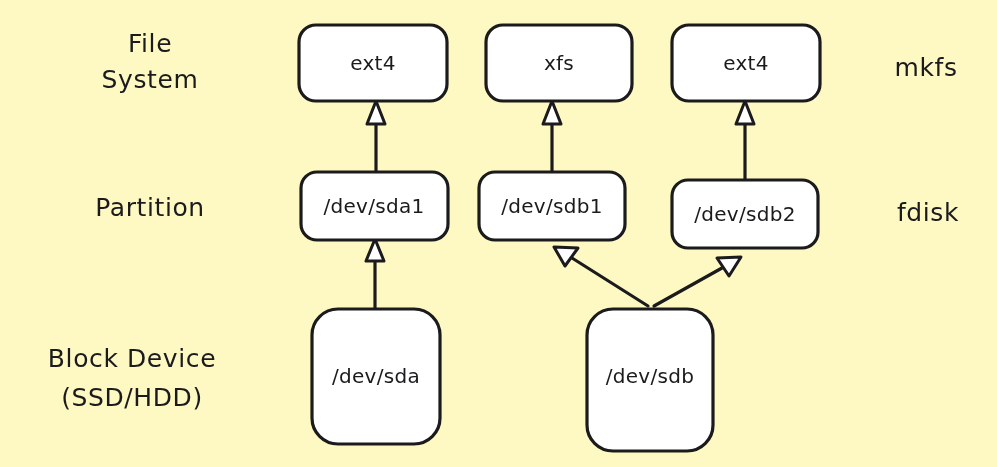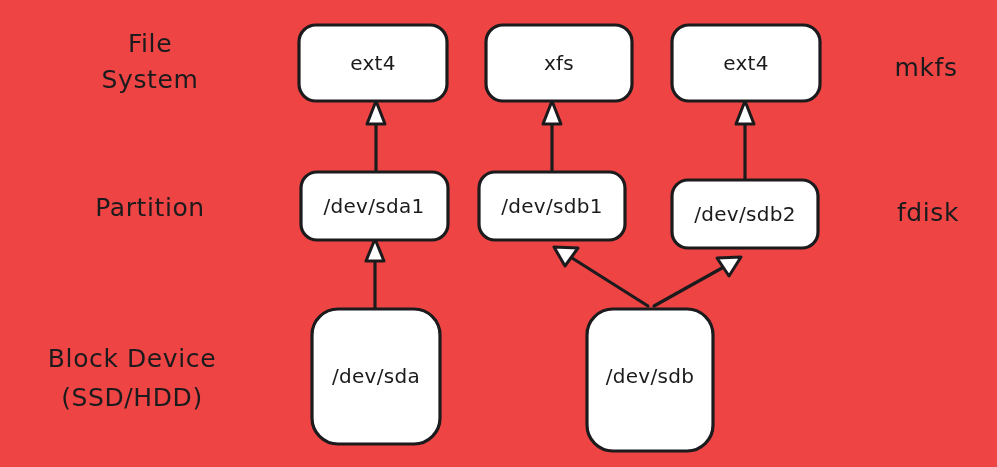--- a/index.html
+++ b/index.html
@@ -7,21 +7,21 @@
     padding: 0;
     background: #ffffff;
   }
   body {
     font-family: "DejaVu Sans", sans-serif;
   }
   #canvas {
     position: relative;
     width: 997px;
     height: 467px;
-    background: #ef4444;
+    background: #fef9c3;
     overflow: hidden;
   }
   #diagram-svg {
     position: absolute;
     left: 0;
     top: 0;
     width: 997px;
     height: 467px;
   }
   .row-label, .tool-label, .node-label {

